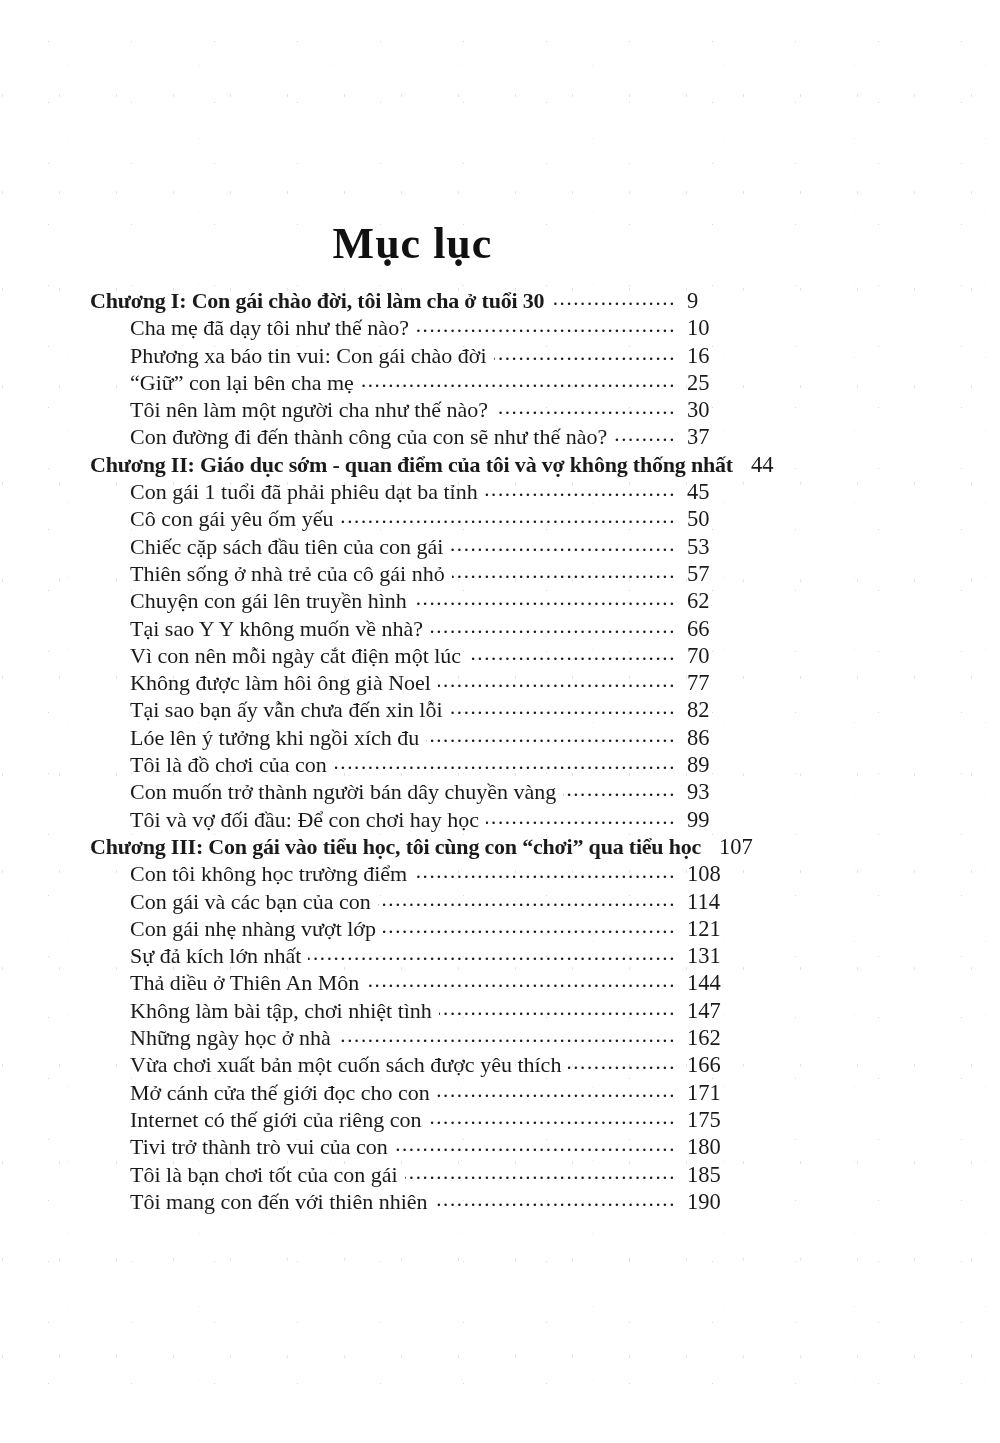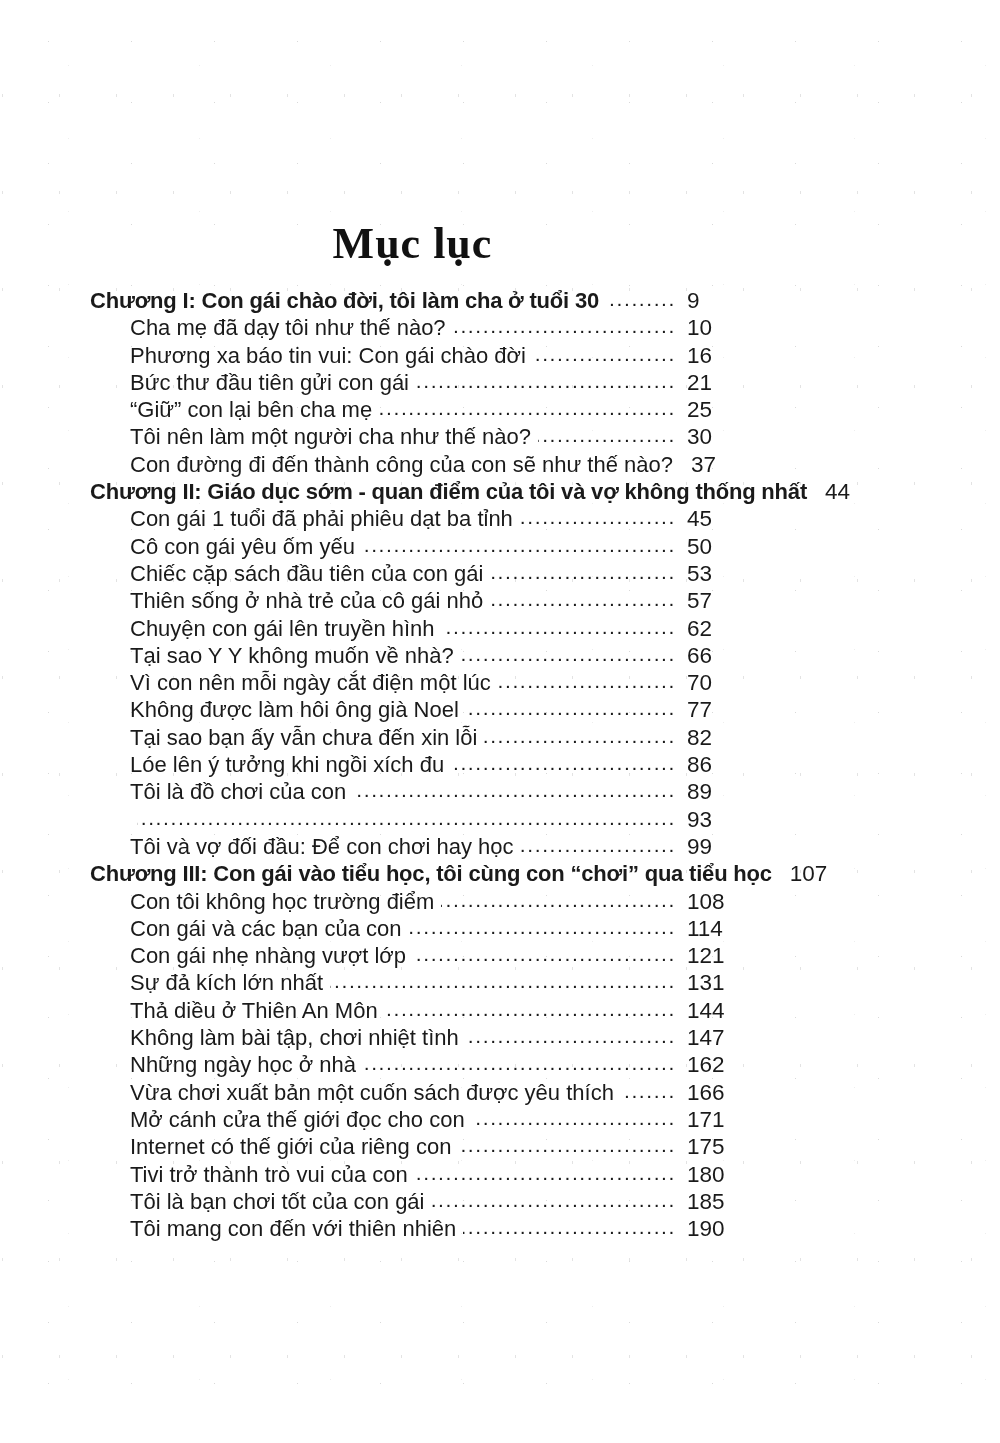--- a/index.html
+++ b/index.html
@@ -40,20 +40,21 @@
   .toc {
     margin-top: 17px;
   }
   .row {
     display: flex;
     align-items: center;
     height: 27.3px;
     line-height: 27.3px;
     font-size: 22px;
     white-space: nowrap;
+    font-family: Liberation Serif, serif;
   }
   .row.chapter .label {
     font-weight: bold;
     letter-spacing: -0.2px;
   }
   .row.item {
     padding-left: 40px;
   }
   .label {
     flex: 0 0 auto;
@@ -99,25 +100,20 @@
     <span class="label">Cha mẹ đã dạy tôi như thế nào?</span>
     <span class="leader"></span>
     <span class="pagenum">10</span>
   </div>
       <div class="row item">
     <span class="label">Phương xa báo tin vui: Con gái chào đời</span>
     <span class="leader"></span>
     <span class="pagenum">16</span>
   </div>
       <div class="row item">
-    <span class="label">Bức thư đầu tiên gửi con gái</span>
-    <span class="leader"></span>
-    <span class="pagenum">21</span>
-  </div>
-      <div class="row item">
     <span class="label">“Giữ” con lại bên cha mẹ</span>
     <span class="leader"></span>
     <span class="pagenum">25</span>
   </div>
       <div class="row item">
     <span class="label">Tôi nên làm một người cha như thế nào?</span>
     <span class="leader"></span>
     <span class="pagenum">30</span>
   </div>
       <div class="row item">
@@ -179,20 +175,21 @@
     <span class="label">Lóe lên ý tưởng khi ngồi xích đu</span>
     <span class="leader"></span>
     <span class="pagenum">86</span>
   </div>
       <div class="row item">
     <span class="label">Tôi là đồ chơi của con</span>
     <span class="leader"></span>
     <span class="pagenum">89</span>
   </div>
       <div class="row item">
+    <span class="label">Con muốn trở thành người bán dây chuyền vàng</span>
     <span class="leader"></span>
     <span class="pagenum">93</span>
   </div>
       <div class="row item">
     <span class="label">Tôi và vợ đối đầu: Để con chơi hay học</span>
     <span class="leader"></span>
     <span class="pagenum">99</span>
   </div>
       <div class="row chapter">
     <span class="label">Chương III: Con gái vào tiểu học, tôi cùng con “chơi” qua tiểu học</span>

